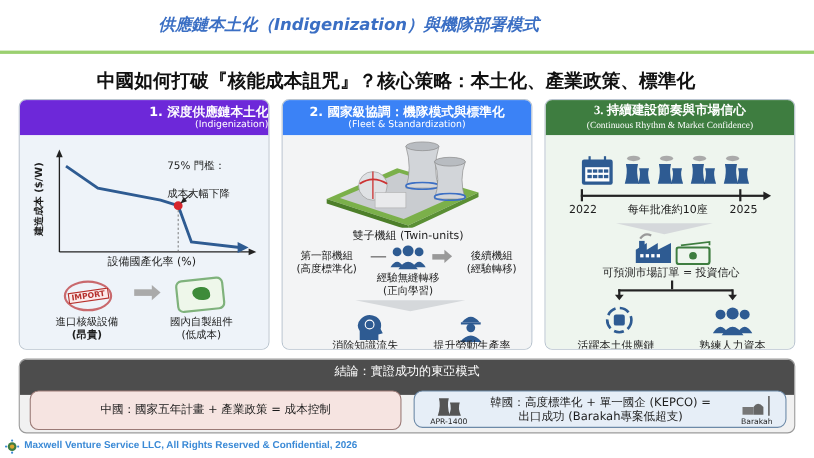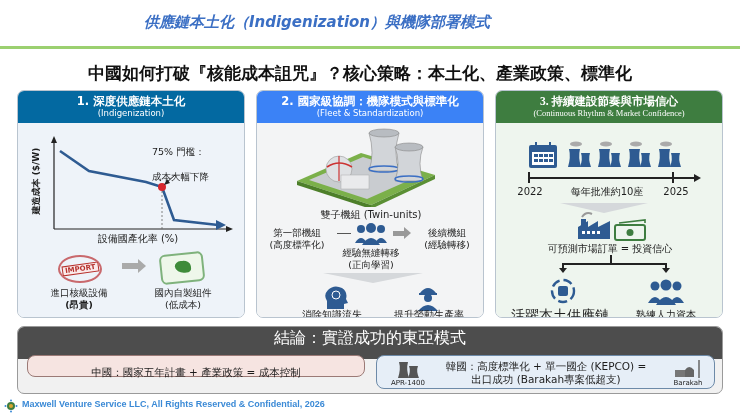--- a/index.html
+++ b/index.html
@@ -21,41 +21,41 @@
     border: 1px solid #b9c4cf; border-radius: 7px; overflow: hidden;
   }
   .panel .head {
     height: 32px; color: #fff; text-align: center; padding-top: 3px;
   }
   .panel .head .h1 { font-size: 11.5px; font-weight: bold; line-height: 14px; }
   .panel .head .h2 { font-size: 8.5px; line-height: 11px; }
   .panel .body { position: relative; height: 196px; }
 
   .p1 { left: 17px; }
-  .p1 .head { background: #0369a1; }
+  .p1 .head { background: #6d28d9; text-align: right; }
   .p1 .body { background: #eef3f9; }
   .p2 { left: 256px; }
   .p2 .head { background: #3b82f6; }
   .p2 .body { background: #f3f4f5; }
   .p3 { left: 495px; }
   .p3 .head { background: #3e7d40; font-family: Liberation Serif, serif; }
   .p3 .body { background: #eef5ee; }
 
   .t { position: absolute; font-size: 9.5px; color: #1d1d1d; text-align: center; line-height: 12px; }
   .small { font-size: 8px; }
 
   .conclusion {
     position: absolute; left: 17px; top: 326px; width: 706px; height: 68px;
     border: 1px solid #9a9a9a; border-radius: 7px; overflow: hidden; background: #f1f1f1;
   }
   .conclusion .bar {
-    height: 32px; background: #4d4d4d; color: #fff; font-size: 16px; text-align: center; line-height: 21px;
+    height: 32px; background: #4d4d4d; color: #fff; font-size: 11px; text-align: center; line-height: 21px;
   }
   .box-cn {
-    position: absolute; left: 9px; top: 28px; width: 338px; height: 22px; border-radius: 8px;
+    position: absolute; left: 9px; top: 28px; width: 338px; height: 36px; border-radius: 8px;
     background: #f6e4e1; border: 1px solid #9b7a76; text-align: center; font-size: 10.5px; line-height: 32px;
   }
   .box-kr {
     position: absolute; left: 358px; top: 28px; width: 339px; height: 34px; border-radius: 8px;
     background: #e6eef7; border: 1px solid #6d8aa8;
   }
   .footer {
     position: absolute; left: 22px; top: 399px; font-size: 9px; font-weight: bold; color: #3b8ad6;
     font-family: "Liberation Sans", sans-serif;
   }
@@ -242,21 +242,21 @@
       <rect x="9" y="9" width="10" height="10" rx="2" fill="#2e5b92"></rect>
     </svg>
     <svg width="36" height="26" style="position:absolute;left:152px;top:156px">
       <circle cx="7" cy="7" r="4.5" fill="#2e5b92"></circle>
         <circle cx="29" cy="7" r="4.5" fill="#2e5b92"></circle>
         <circle cx="18" cy="6" r="5.5" fill="#2e5b92"></circle>
       <path d="M0 24 Q7 12 14 24 Z" fill="#2e5b92"></path>
         <path d="M22 24 Q29 12 36 24 Z" fill="#2e5b92"></path>
         <path d="M8 26 Q18 10 28 26 Z" fill="#2e5b92"></path>
     </svg>
-    <div class="t" style="left:14px;top:186px;width:100px;font-size:14px;">活躍本土供應鏈</div>
+    <div class="t" style="left:14px;top:186px;width:100px;font-size:10px;">活躍本土供應鏈</div>
     <div class="t" style="left:120px;top:186px;width:100px;font-size:10px;">熟練人力資本</div>
   </div>
 </div>
 
 <div class="conclusion">
   <div class="bar">結論：實證成功的東亞模式</div>
   <div class="box-cn">中國：國家五年計畫 + 產業政策 = 成本控制</div>
   <div class="box-kr">
     <svg width="24" height="20" style="position:absolute;left:20px;top:3px">
       <path d="M1 19 Q4 10 2 3 L11 3 Q9 10 12 19 Z" fill="#555"></path>

